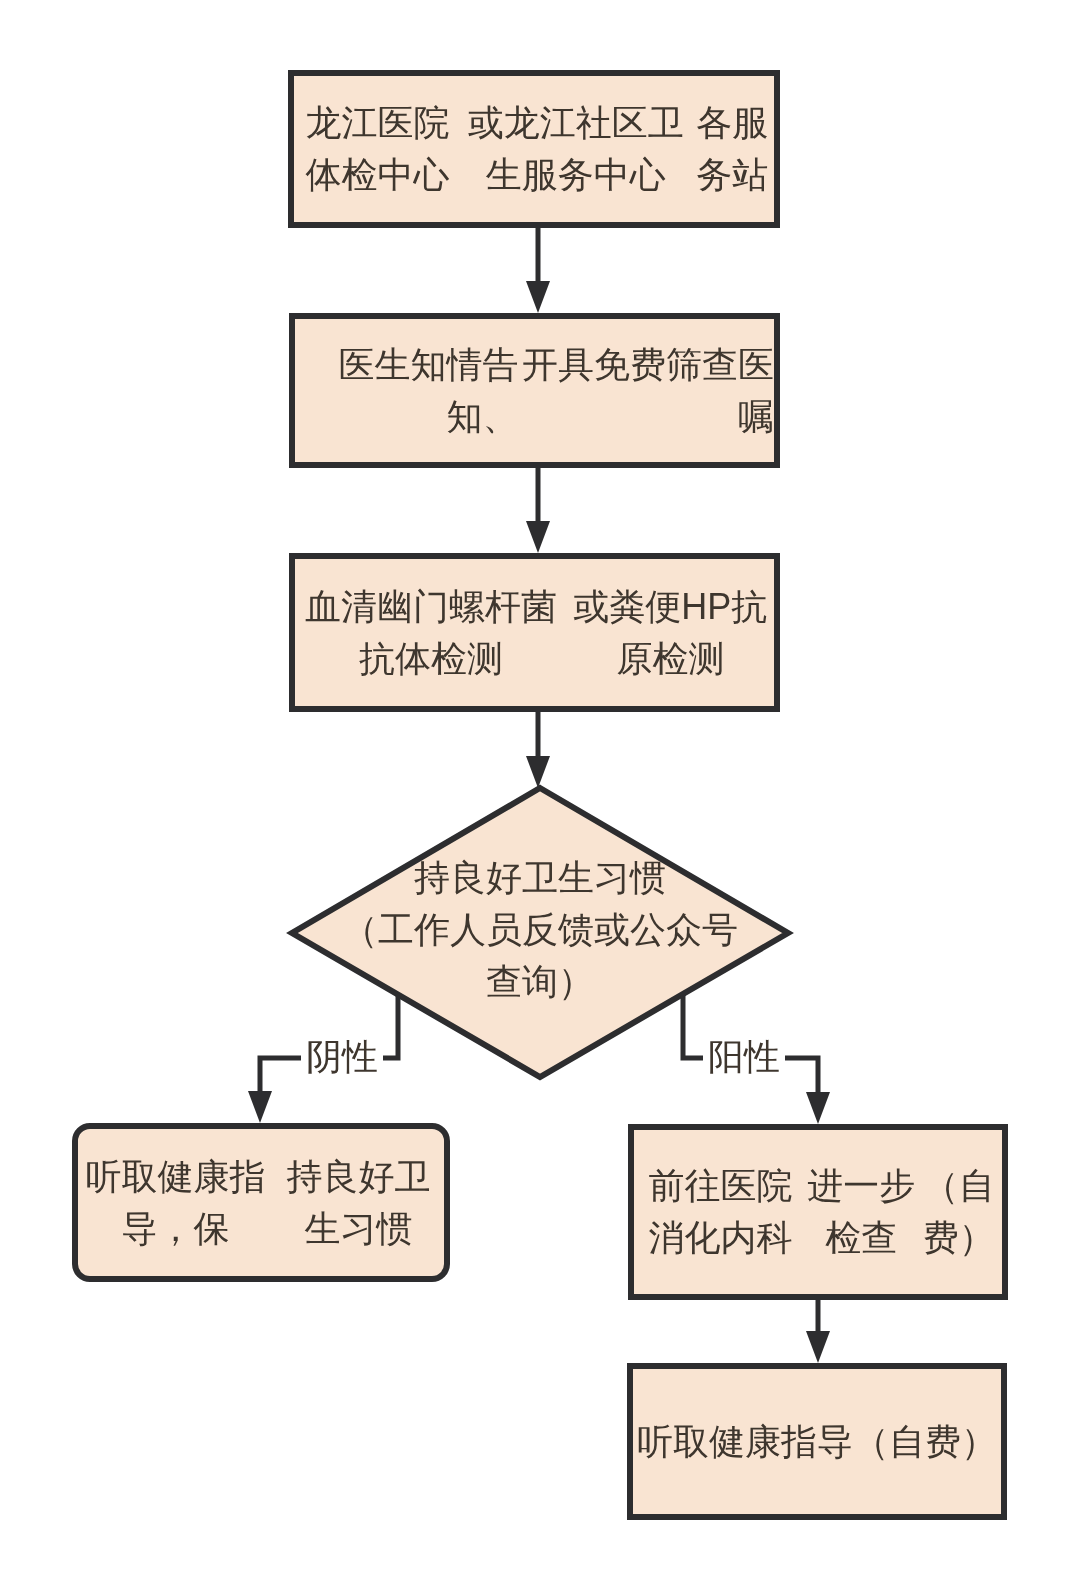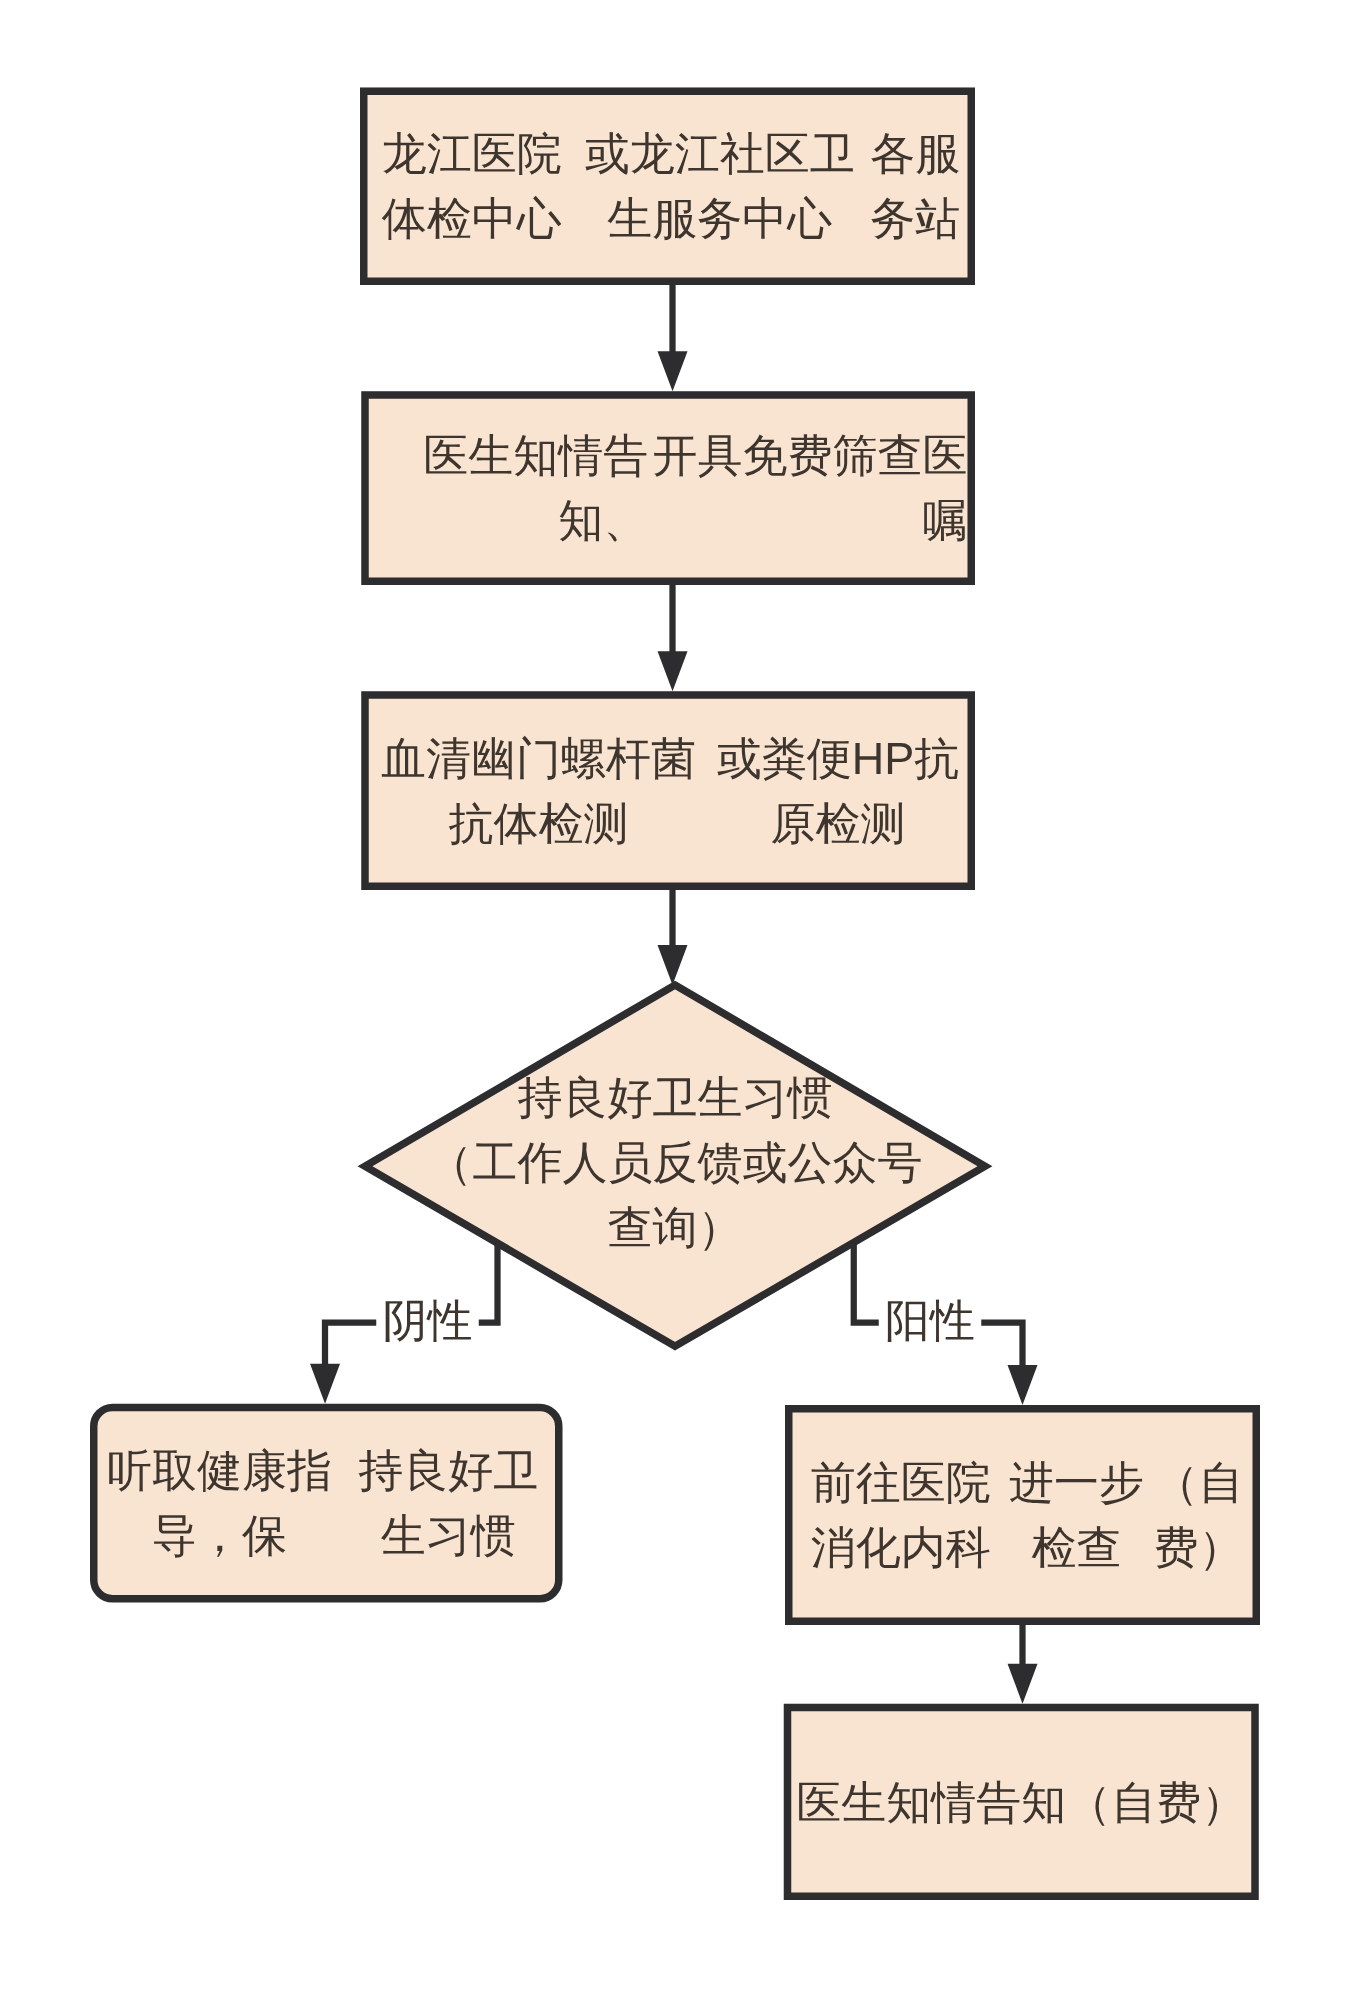--- a/index.html
+++ b/index.html
@@ -143,17 +143,17 @@
     <div>持良好卫生习惯</div>
   </div>
 
   <div class="node node-positive">
     <div>前往医院消化内科</div>
     <div>进一步检查</div>
     <div>（自费）</div>
   </div>
 
   <div class="node node-treat">
-    <div>医生知情告知</div>
+    <div>听取健康指导</div>
     <div>（自费）</div>
   </div>
 
 </div>
 
 </body></html>

